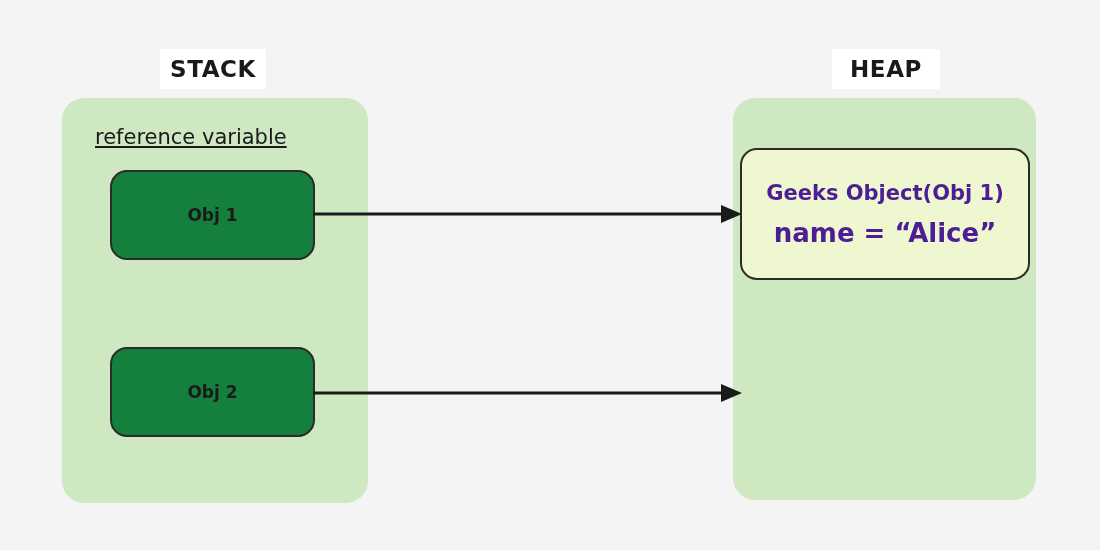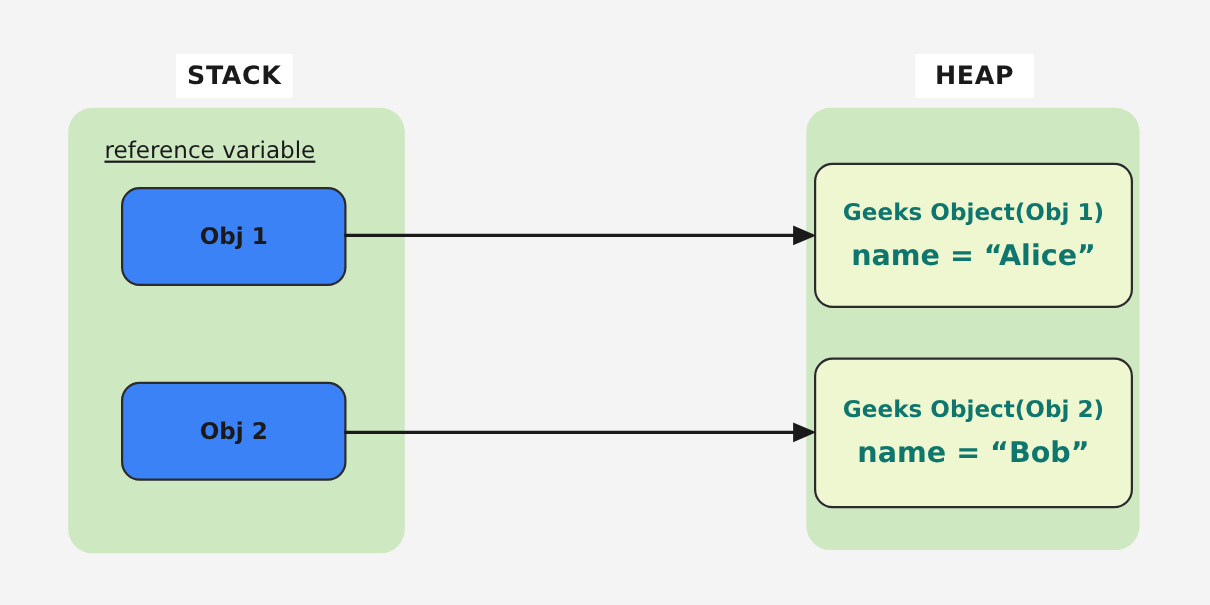--- a/index.html
+++ b/index.html
@@ -56,49 +56,49 @@
     white-space: nowrap;
     text-decoration: underline;
   }
 
   
   .ref-box {
     position: absolute;
     left: 110px;
     width: 205px;
     height: 90px;
-    background: #3b82f6;
+    background: #15803d;
     border: 2.5px solid #2b2b2b;
     border-radius: 17px;
     box-sizing: border-box;
     display: flex;
     align-items: center;
     justify-content: center;
-    font-size: 21px;
+    font-size: 17px;
     font-weight: bold;
     color: #1a1a1a;
   }
   #ref-box-0 { top: 170px; }
   #ref-box-1 { top: 347px; }
 
   
   .heap-box {
     position: absolute;
     left: 740px;
     width: 290px;
     background: #eef7d0;
     border: 2.5px solid #2b2b2b;
     border-radius: 17px;
     box-sizing: border-box;
     display: flex;
     flex-direction: column;
     align-items: center;
     justify-content: center;
     gap: 13px;
-    color: #0f766e;
+    color: #4c1d95;
   }
   #heap-box-0 { top: 148px; height: 132px; }
   #heap-box-1 { top: 325px; height: 137px; }
   .heap-box-title {
     font-size: 21px;
     font-weight: 600;
     white-space: nowrap;
   }
   .heap-box-field {
     font-size: 26px;
@@ -136,24 +136,20 @@
 
   <div class="ref-box" id="ref-box-1">
     <span>Obj 2</span>
   </div>
 
   <div class="heap-box" id="heap-box-0">
     <span class="heap-box-title">Geeks Object(Obj 1)</span>
     <span class="heap-box-field">name = “Alice”</span>
   </div>
 
-  <div class="heap-box" id="heap-box-1">
-    <span class="heap-box-title">Geeks Object(Obj 2)</span>
-    <span class="heap-box-field">name = “Bob”</span>
-  </div>
 
   <svg class="connector-arrow" id="arrow-0" viewBox="0 0 430 26">
     <line x1="0" y1="13" x2="412" y2="13" stroke="#1a1a1a" stroke-width="3"></line>
     <polygon points="408,4 429,13 408,22" fill="#1a1a1a"></polygon>
   </svg>
 
   <svg class="connector-arrow" id="arrow-1" viewBox="0 0 430 26">
     <line x1="0" y1="13" x2="412" y2="13" stroke="#1a1a1a" stroke-width="3"></line>
     <polygon points="408,4 429,13 408,22" fill="#1a1a1a"></polygon>
   </svg>

